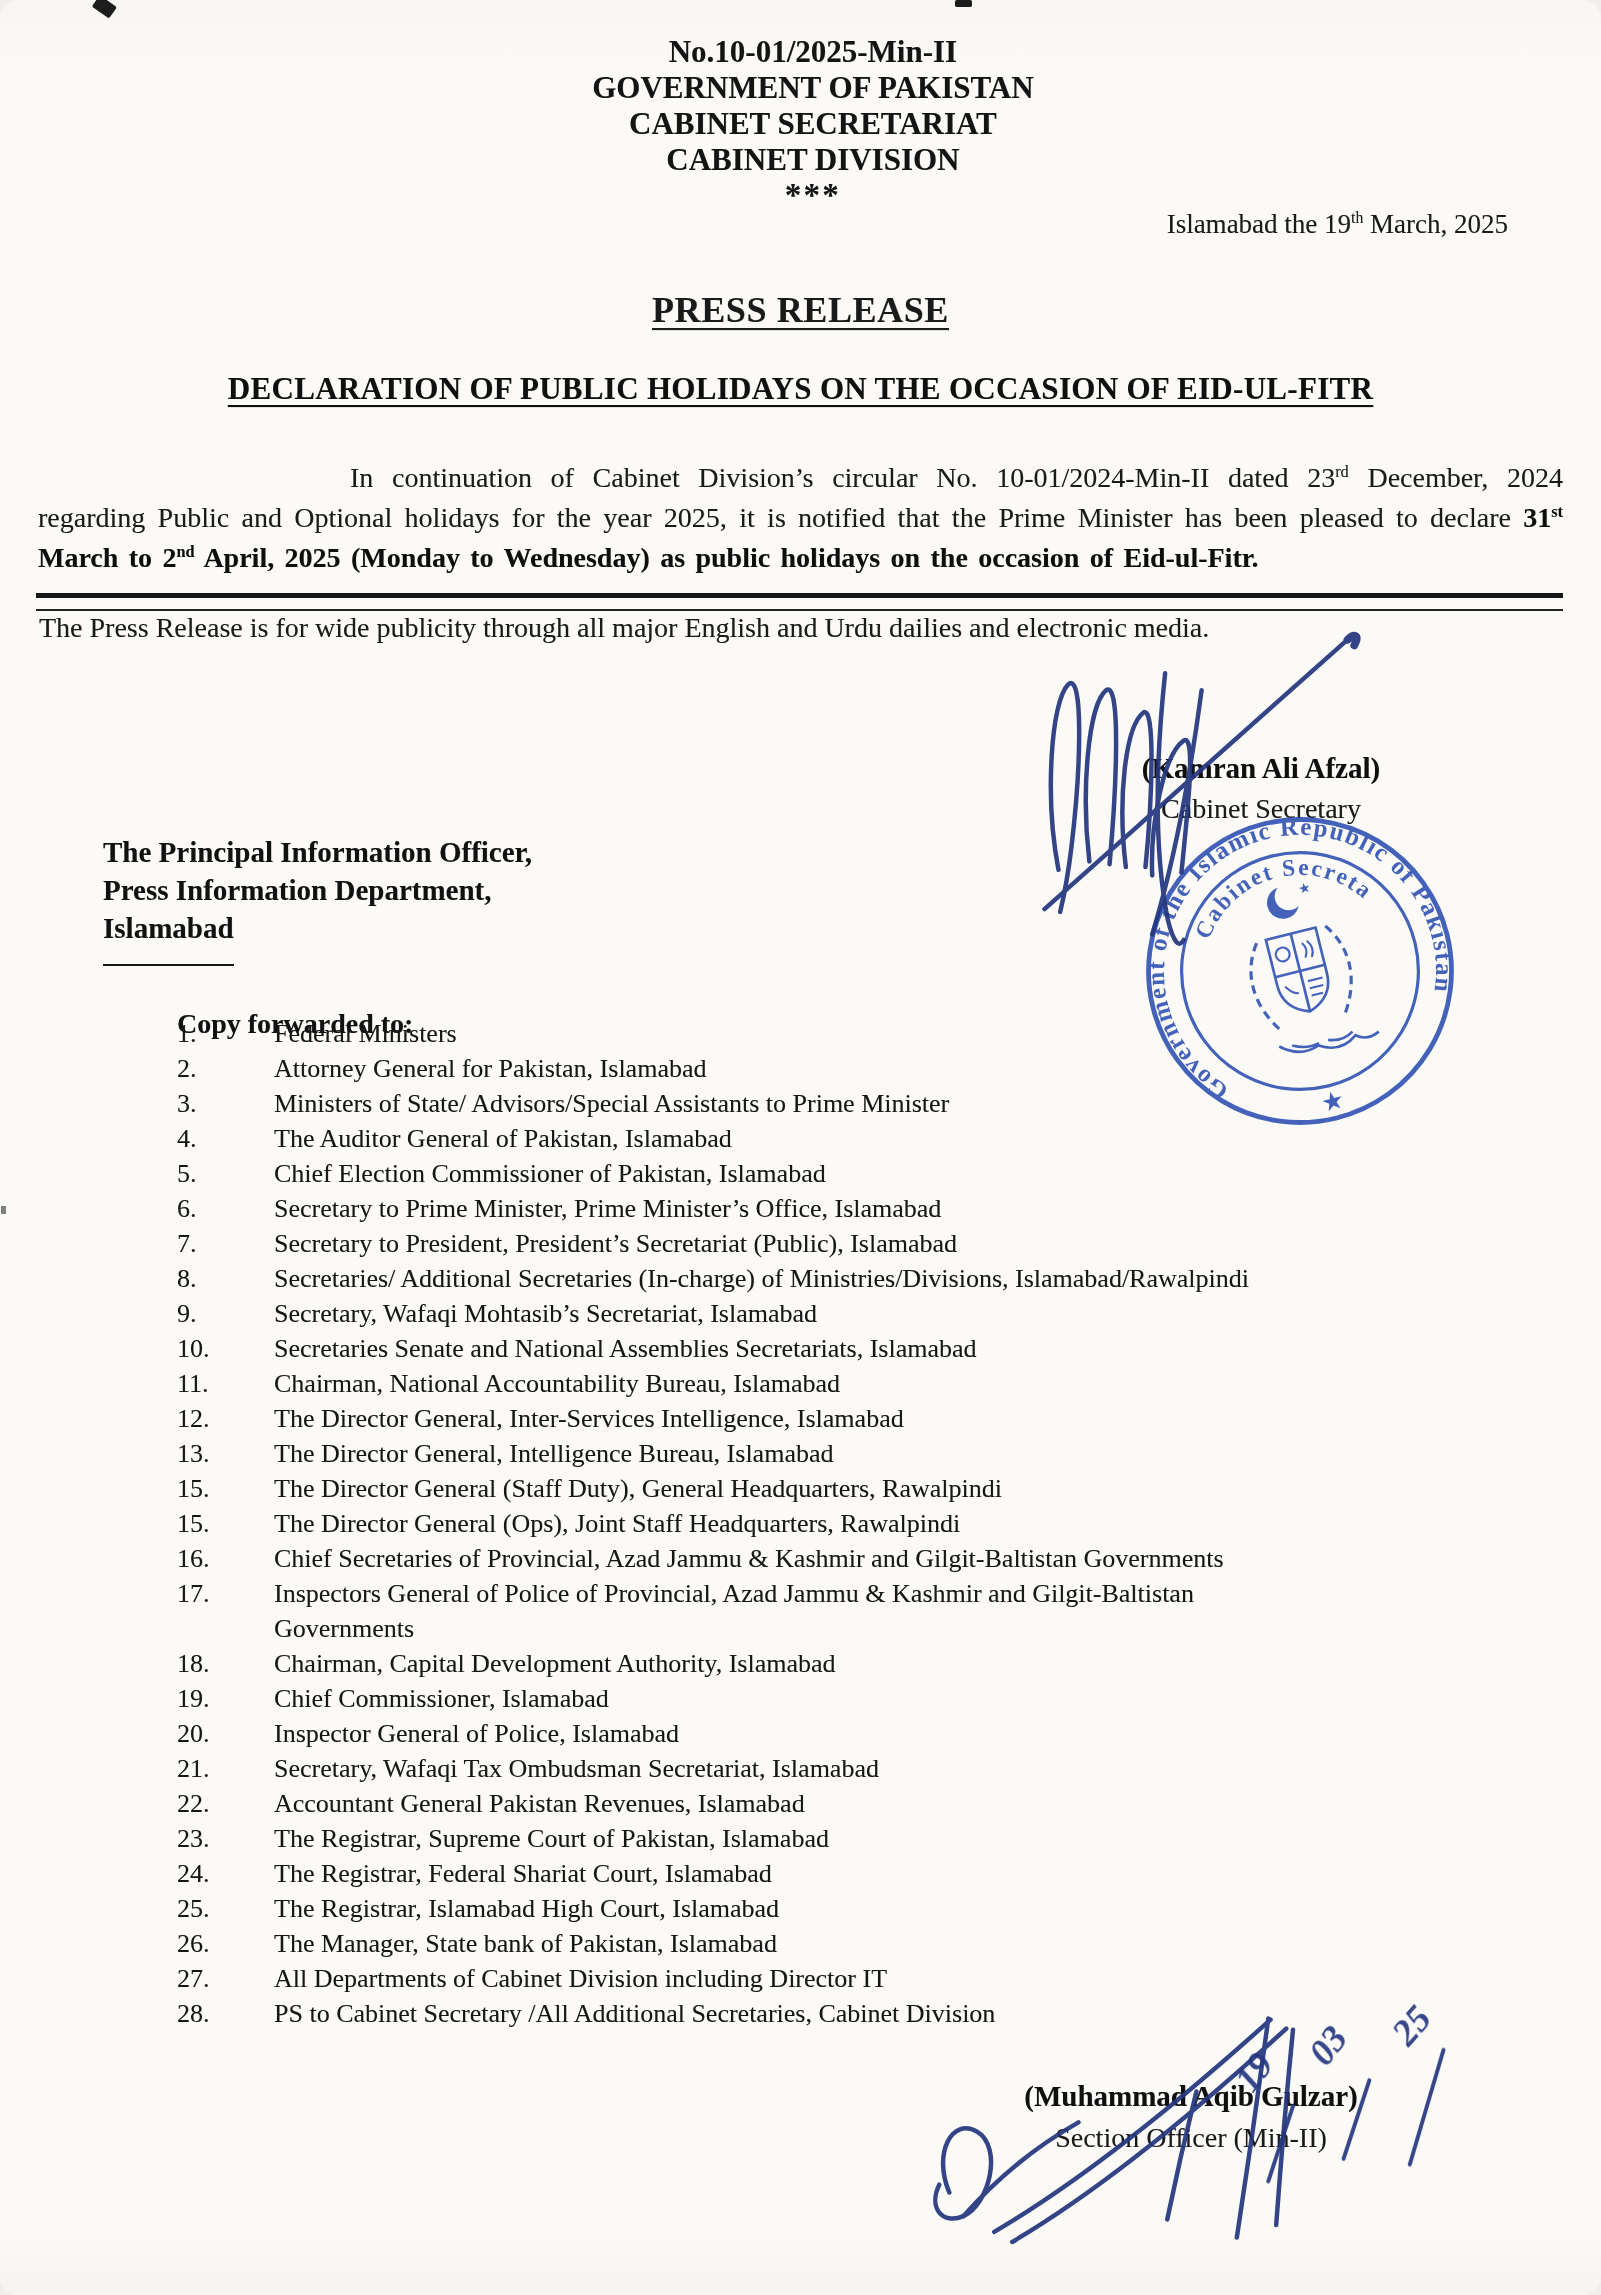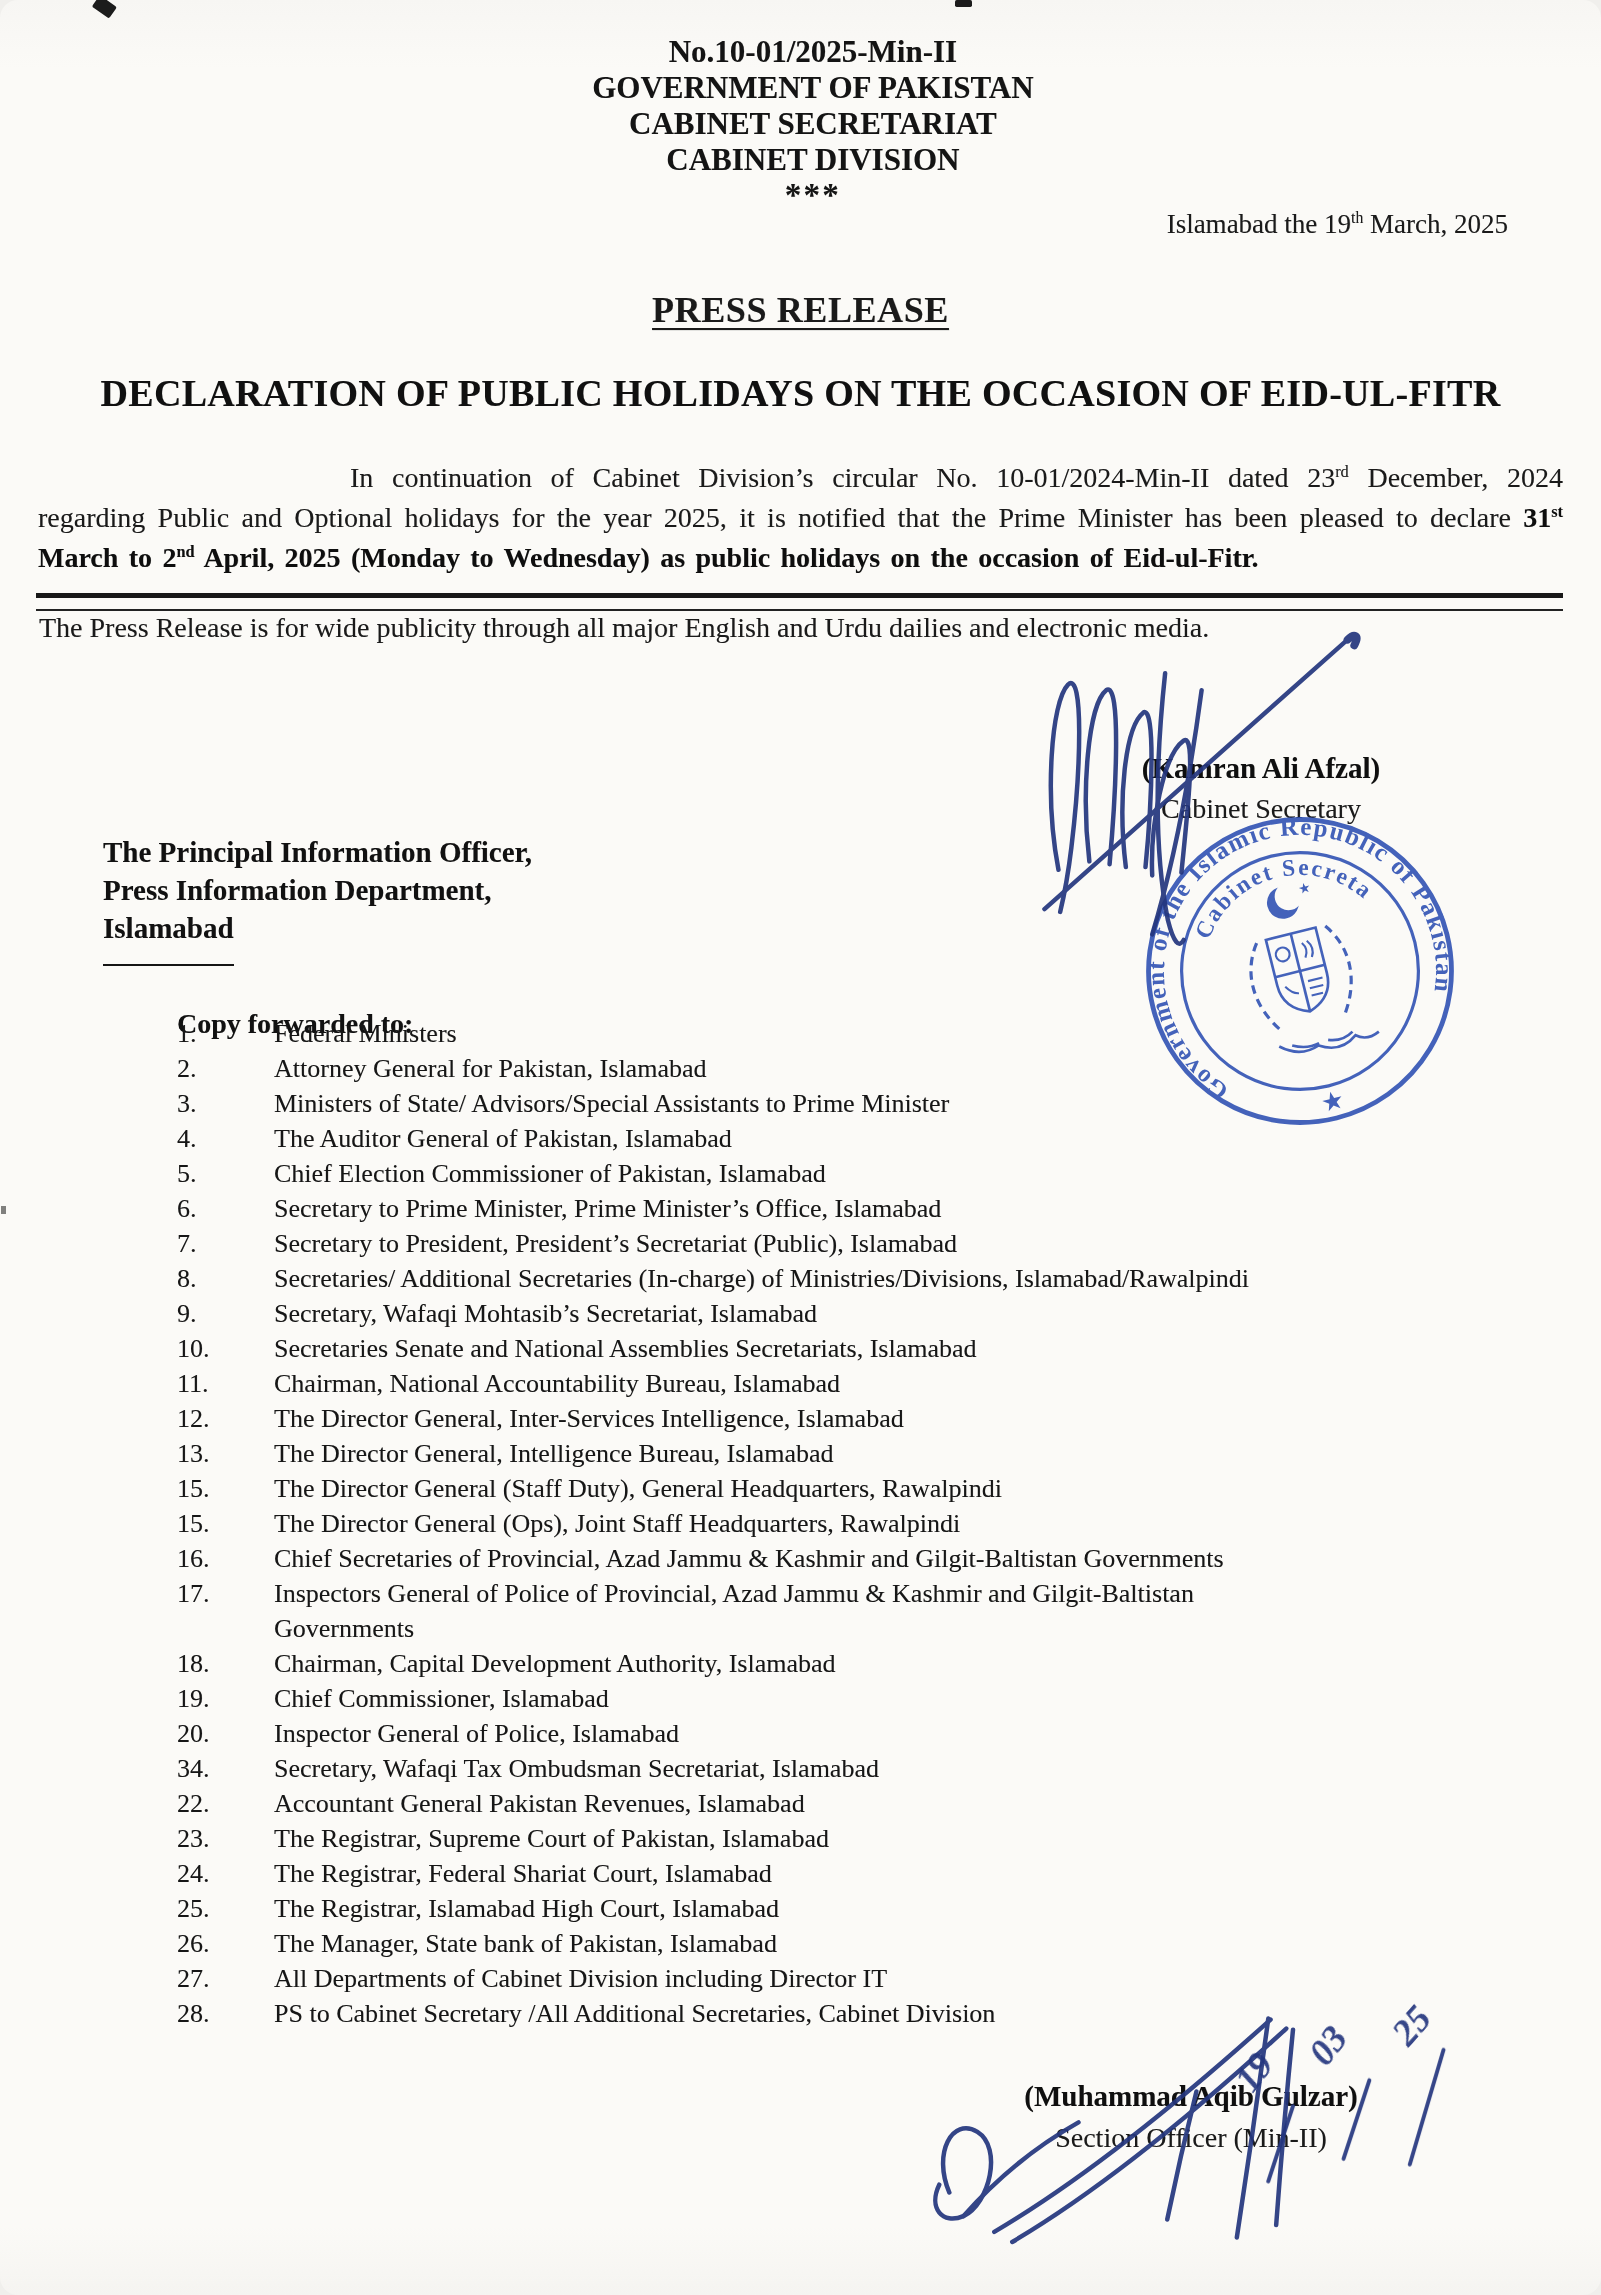--- a/index.html
+++ b/index.html
@@ -20,22 +20,22 @@
 
   
   .header{top:34px;left:0;width:100%;text-align:center;transform:translateX(12.4px);
           font-weight:bold;font-size:31px;line-height:36px;color:#141414;}
   .header .stars{font-size:33px;letter-spacing:2.2px;line-height:34px;}
 
   .dateline{top:209px;right:93px;font-size:27px;}
 
   .pr-heading{top:289px;left:0;width:100%;text-align:center;font-size:36px;font-weight:bold;
               text-decoration:underline;text-decoration-thickness:2.2px;text-underline-offset:5.6px;letter-spacing:0.6px;}
-  .subject{top:371px;left:0;width:100%;text-align:center;font-size:38px;font-weight:bold;
-           text-decoration-thickness:2.2px;text-underline-offset:6.2px;letter-spacing:0.3px;color:#101010;}
+  .subject{top:371px;left:0;width:100%;text-align:center;font-size:31px;font-weight:bold;
+           text-decoration:underline;text-decoration-thickness:2.2px;text-underline-offset:6.2px;letter-spacing:0.3px;color:#101010;}
 
   .body-para{top:430px;left:38px;width:1525px;font-size:28px;line-height:40px;
              text-align:justify;text-indent:312px;word-spacing:3.4px;}
   .body-para .b{font-weight:bold;color:#0e0e0e;}
 
   .rule{top:593px;left:36px;width:1527px;height:10.7px;
         border-top:5px solid #181818;border-bottom:2.2px solid #222;}
 
   .publicity{top:612px;left:39px;width:1525px;font-size:28px;}
 
@@ -232,21 +232,21 @@
       </div>
       <div class="li">
         <span class="num">19.</span>
         <span class="txt">Chief Commissioner, Islamabad</span>
       </div>
       <div class="li">
         <span class="num">20.</span>
         <span class="txt">Inspector General of Police, Islamabad</span>
       </div>
       <div class="li">
-        <span class="num">34.</span>
+        <span class="num">21.</span>
         <span class="txt">Secretary, Wafaqi Tax Ombudsman Secretariat, Islamabad</span>
       </div>
       <div class="li">
         <span class="num">22.</span>
         <span class="txt">Accountant General Pakistan Revenues, Islamabad</span>
       </div>
       <div class="li">
         <span class="num">23.</span>
         <span class="txt">The Registrar, Supreme Court of Pakistan, Islamabad</span>
       </div>

